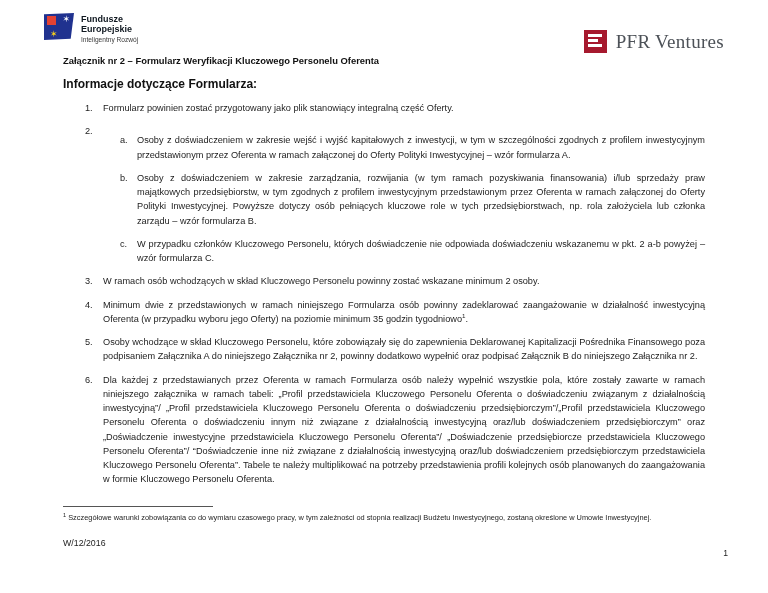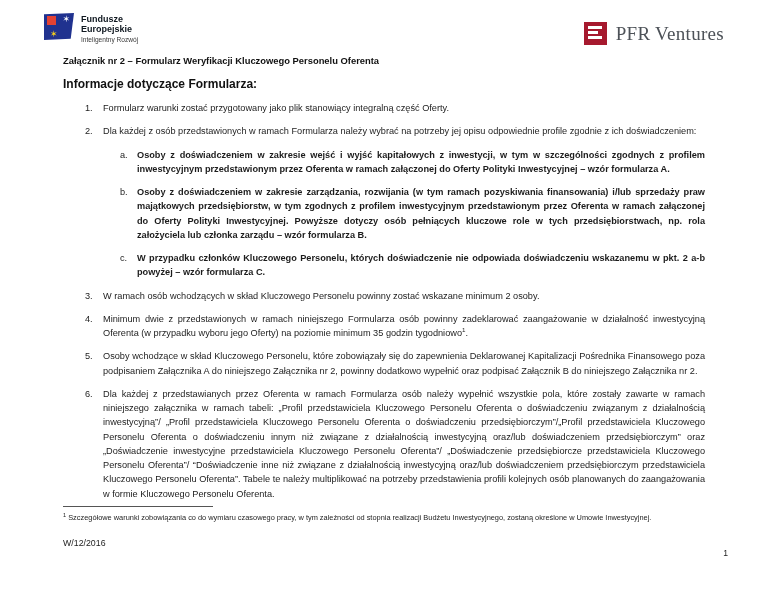--- a/index.html
+++ b/index.html
@@ -30,21 +30,21 @@
     clip-path: polygon(0 5%, 100% 0, 89% 95%, 0 100%);
     flex-shrink: 0;
   }
   .fe-flag .sq-red { position: absolute; left: 3px; top: 3px; width: 9px; height: 9px; background: #e34234; }
   .fe-flag .star-white { position: absolute; right: 4px; top: 1px; color: #ffffff; font-size: 9px; line-height: 10px; }
   .fe-flag .star-yellow { position: absolute; left: 6px; bottom: 1px; color: #ffd617; font-size: 9px; line-height: 10px; }
   .fe-text { padding-top: 1px; }
   .fe-text .fe-main { font-weight: bold; font-size: 9px; line-height: 10px; color: #101820; }
   .fe-text .fe-sub { font-size: 6.6px; color: #3a3a3a; margin-top: 2px; }
 
-  .pfr-logo { display: flex; align-items: center; gap: 9px; margin-top: 9px; }
+  .pfr-logo { display: flex; align-items: center; gap: 9px; margin-top: 17px; }
   .pfr-mark { width: 23px; height: 23px; background: #a6192e; padding: 4px 0 0 4px; flex-shrink: 0; }
   .pfr-mark i { display: block; background: #ffffff; height: 3px; margin-bottom: 2px; }
   .pfr-mark i.b1 { width: 14px; }
   .pfr-mark i.b2 { width: 10px; }
   .pfr-mark i.b3 { width: 14px; }
   .pfr-text {
     font-family: "Liberation Serif", serif;
     font-size: 19px;
     color: #4d5258;
     letter-spacing: 0.3px;
@@ -56,21 +56,21 @@
     top: 55px; left: 63px; right: 63px;
   }
   .title { font-size: 9.4px; font-weight: bold; margin-bottom: 11px; color: #111; }
   .subtitle { font-size: 12px; font-weight: bold; margin-bottom: 10px; color: #111; }
 
   .item { display: flex; margin-bottom: 9px; font-size: 9.2px; line-height: 1.55; }
   .item > .num { width: 18px; margin-left: 22px; flex-shrink: 0; }
   .item > .body { flex: 1; text-align: justify; }
   .sub { display: flex; margin-top: 9px; margin-left: 17px; }
   .sub > .num { width: 17px; flex-shrink: 0; }
-  .sub > .body { flex: 1; text-align: justify; font-weight: bold; }
+  .sub > .body { flex: 1; text-align: justify; }
   sup.fnref { font-size: 6.2px; vertical-align: super; line-height: 0; }
 
   
   .footnote-block { position: absolute; left: 63px; right: 63px; top: 506px; }
   .fn-rule { width: 150px; border-top: 1px solid #555; margin-bottom: 6px; }
   .footnote { font-size: 7.4px; line-height: 1.4; color: #1c1c1c; }
   .footnote sup { font-size: 5.6px; vertical-align: super; line-height: 0; }
   .page-number { position: absolute; right: 40px; top: 548px; font-size: 8.6px; color: #1c1c1c; }
   .doc-code { position: absolute; left: 63px; top: 538px; font-size: 8.8px; color: #1c1c1c; }
 </style>
@@ -101,27 +101,26 @@
       <div class="pfr-text">PFR Ventures</div>
     </div>
   </div>
 
   <div class="content">
     <p class="title">Załącznik nr 2 – Formularz Weryfikacji Kluczowego Personelu Oferenta</p>
     <p class="subtitle">Informacje dotyczące Formularza:</p>
 
     <div class="item">
       <span class="num">1.</span>
-      <div class="body">Formularz warunki zostać przygotowany jako plik stanowiący integralną część Oferty.</div>
+      <div class="body">Formularz powinien zostać przygotowany jako plik stanowiący integralną część Oferty.</div>
     </div>
 
     <div class="item">
       <span class="num">2.</span>
       <div class="body">
-        <div>Dla każdej z osób przedstawionych w ramach Formularza należy wybrać na potrzeby jej opisu odpowiednie profile zgodnie z ich doświadczeniem:</div>
         <div class="sub">
           <span class="num">a.</span>
           <div class="body">Osoby z doświadczeniem w zakresie wejść i wyjść kapitałowych z inwestycji, w tym w szczególności zgodnych z profilem inwestycyjnym przedstawionym przez Oferenta w ramach załączonej do Oferty Polityki Inwestycyjnej – wzór formularza A.</div>
         </div>
         <div class="sub">
           <span class="num">b.</span>
           <div class="body">Osoby z doświadczeniem w zakresie zarządzania, rozwijania (w tym ramach pozyskiwania finansowania) i/lub sprzedaży praw majątkowych przedsiębiorstw, w tym zgodnych z profilem inwestycyjnym przedstawionym przez Oferenta w ramach załączonej do Oferty Polityki Inwestycyjnej. Powyższe dotyczy osób pełniących kluczowe role w tych przedsiębiorstwach, np. rola założyciela lub członka zarządu – wzór formularza B.</div>
         </div>
         <div class="sub">
           <span class="num">c.</span>

